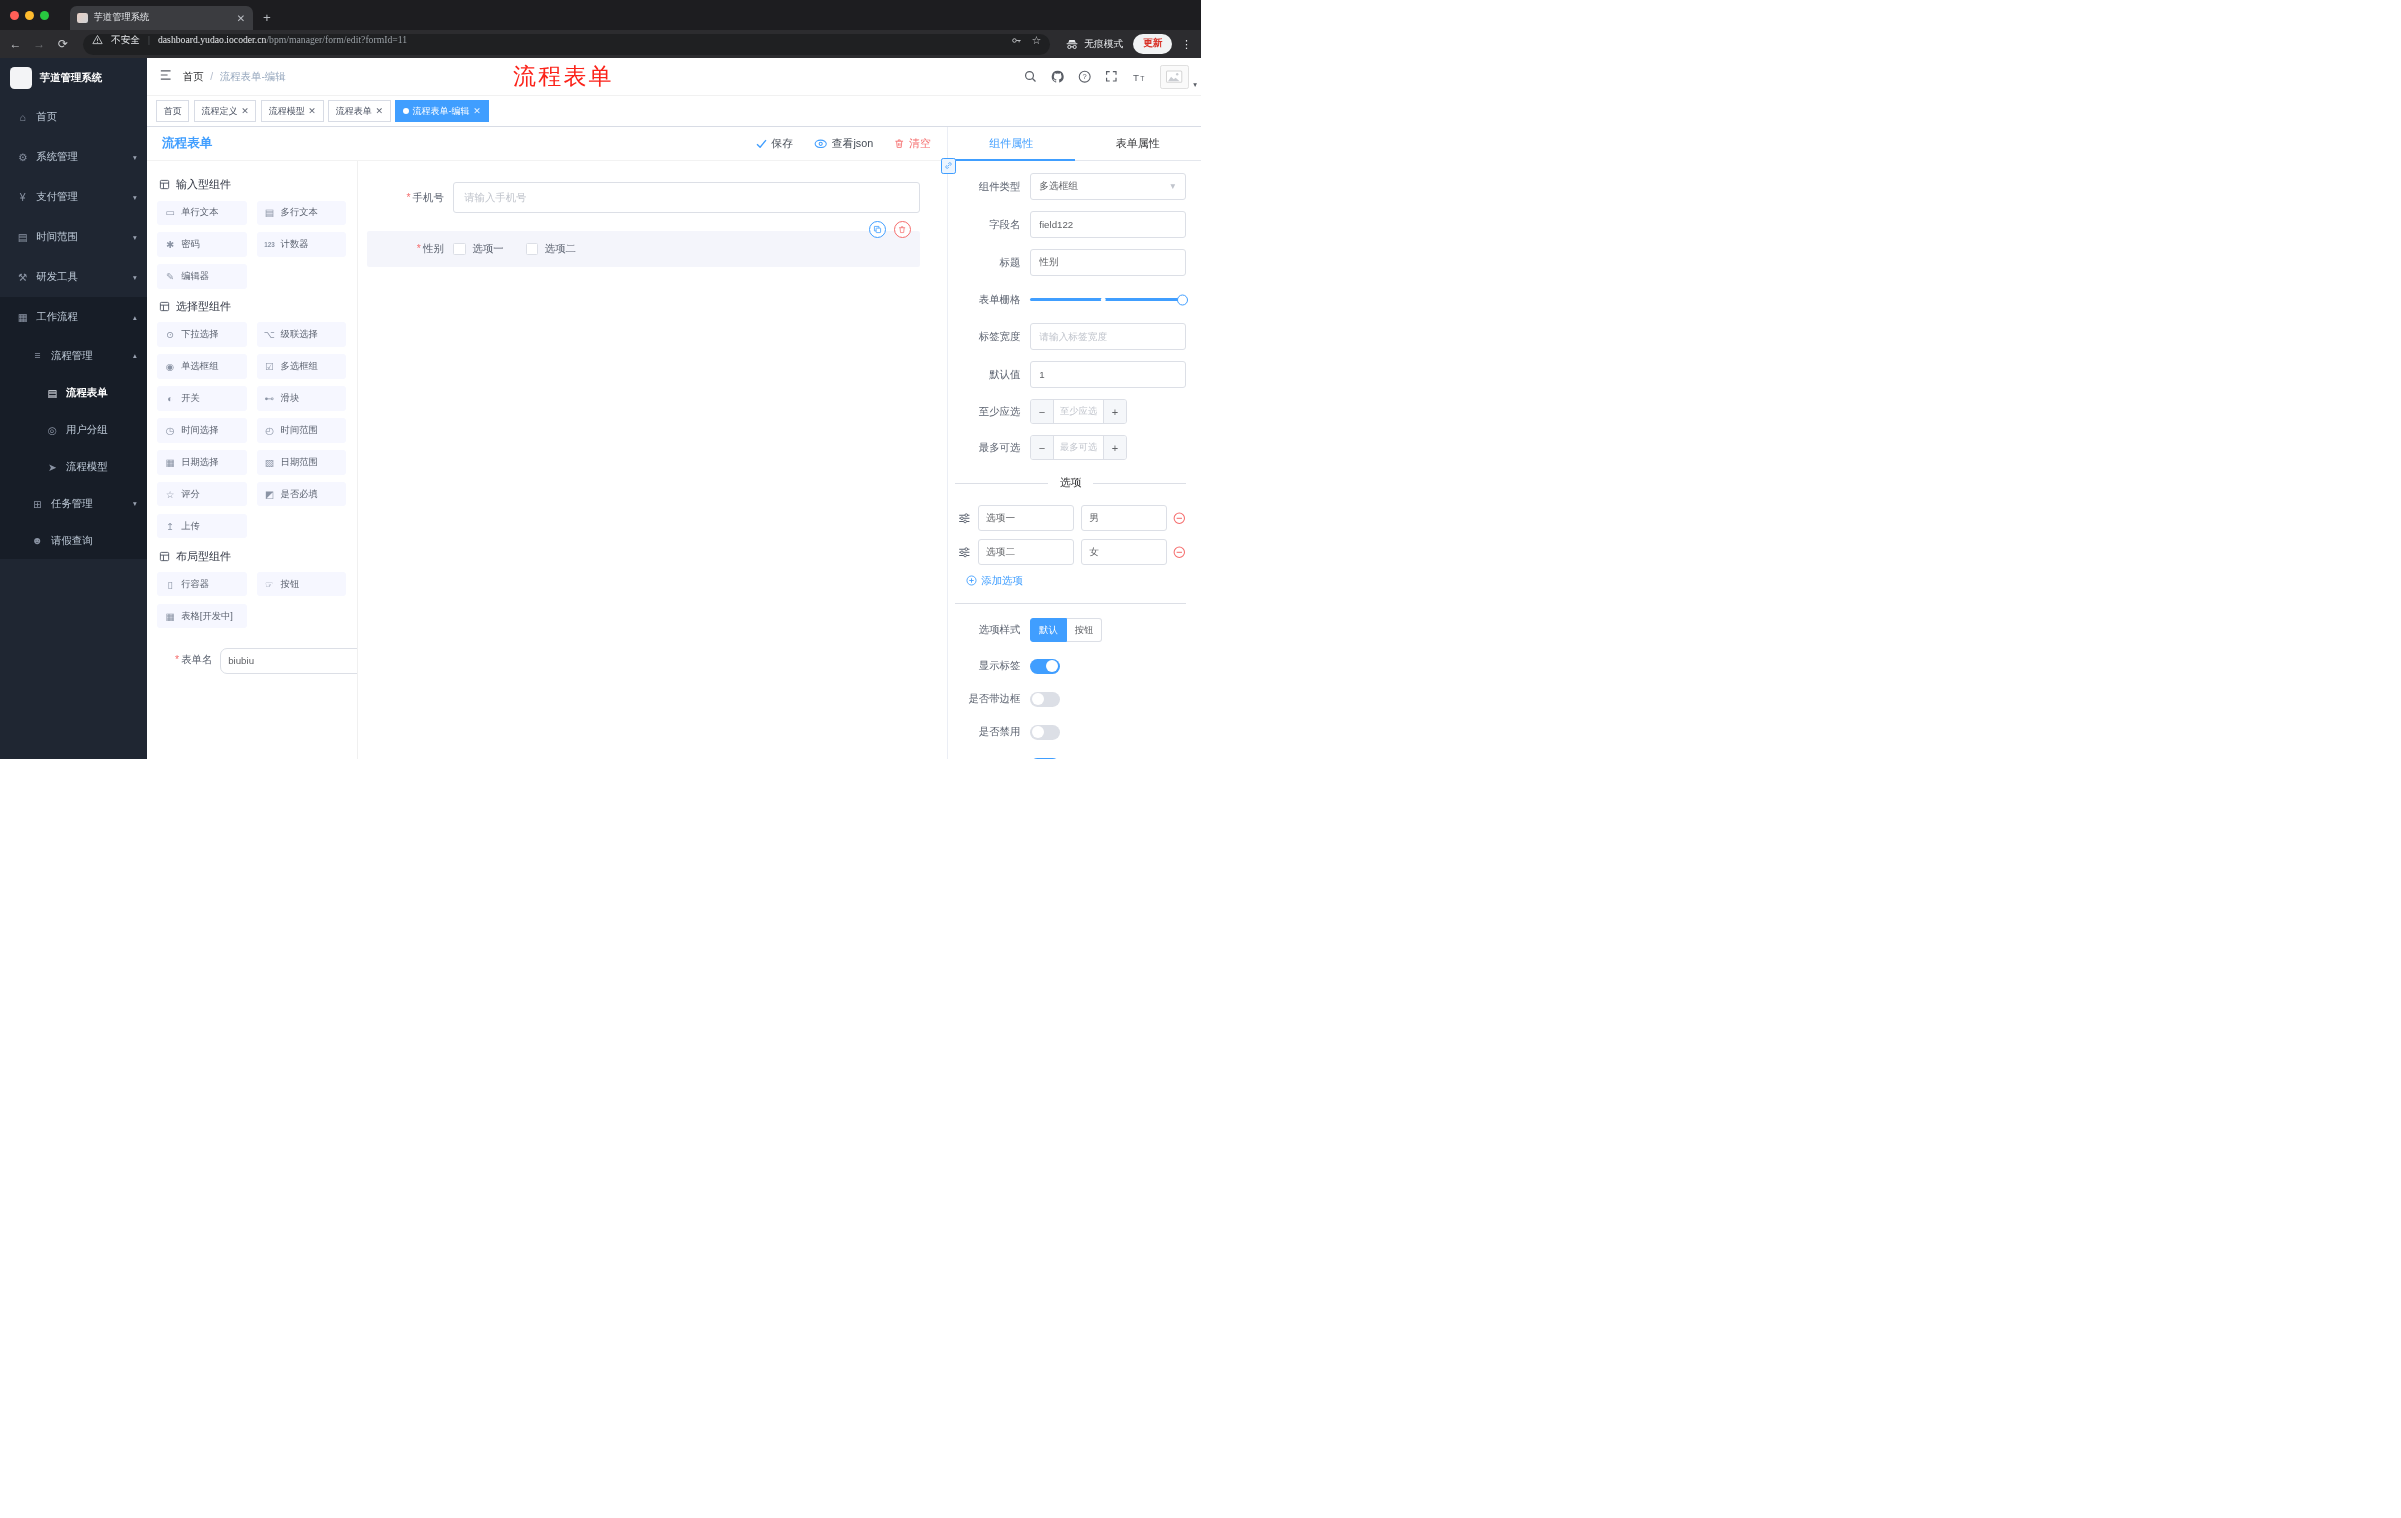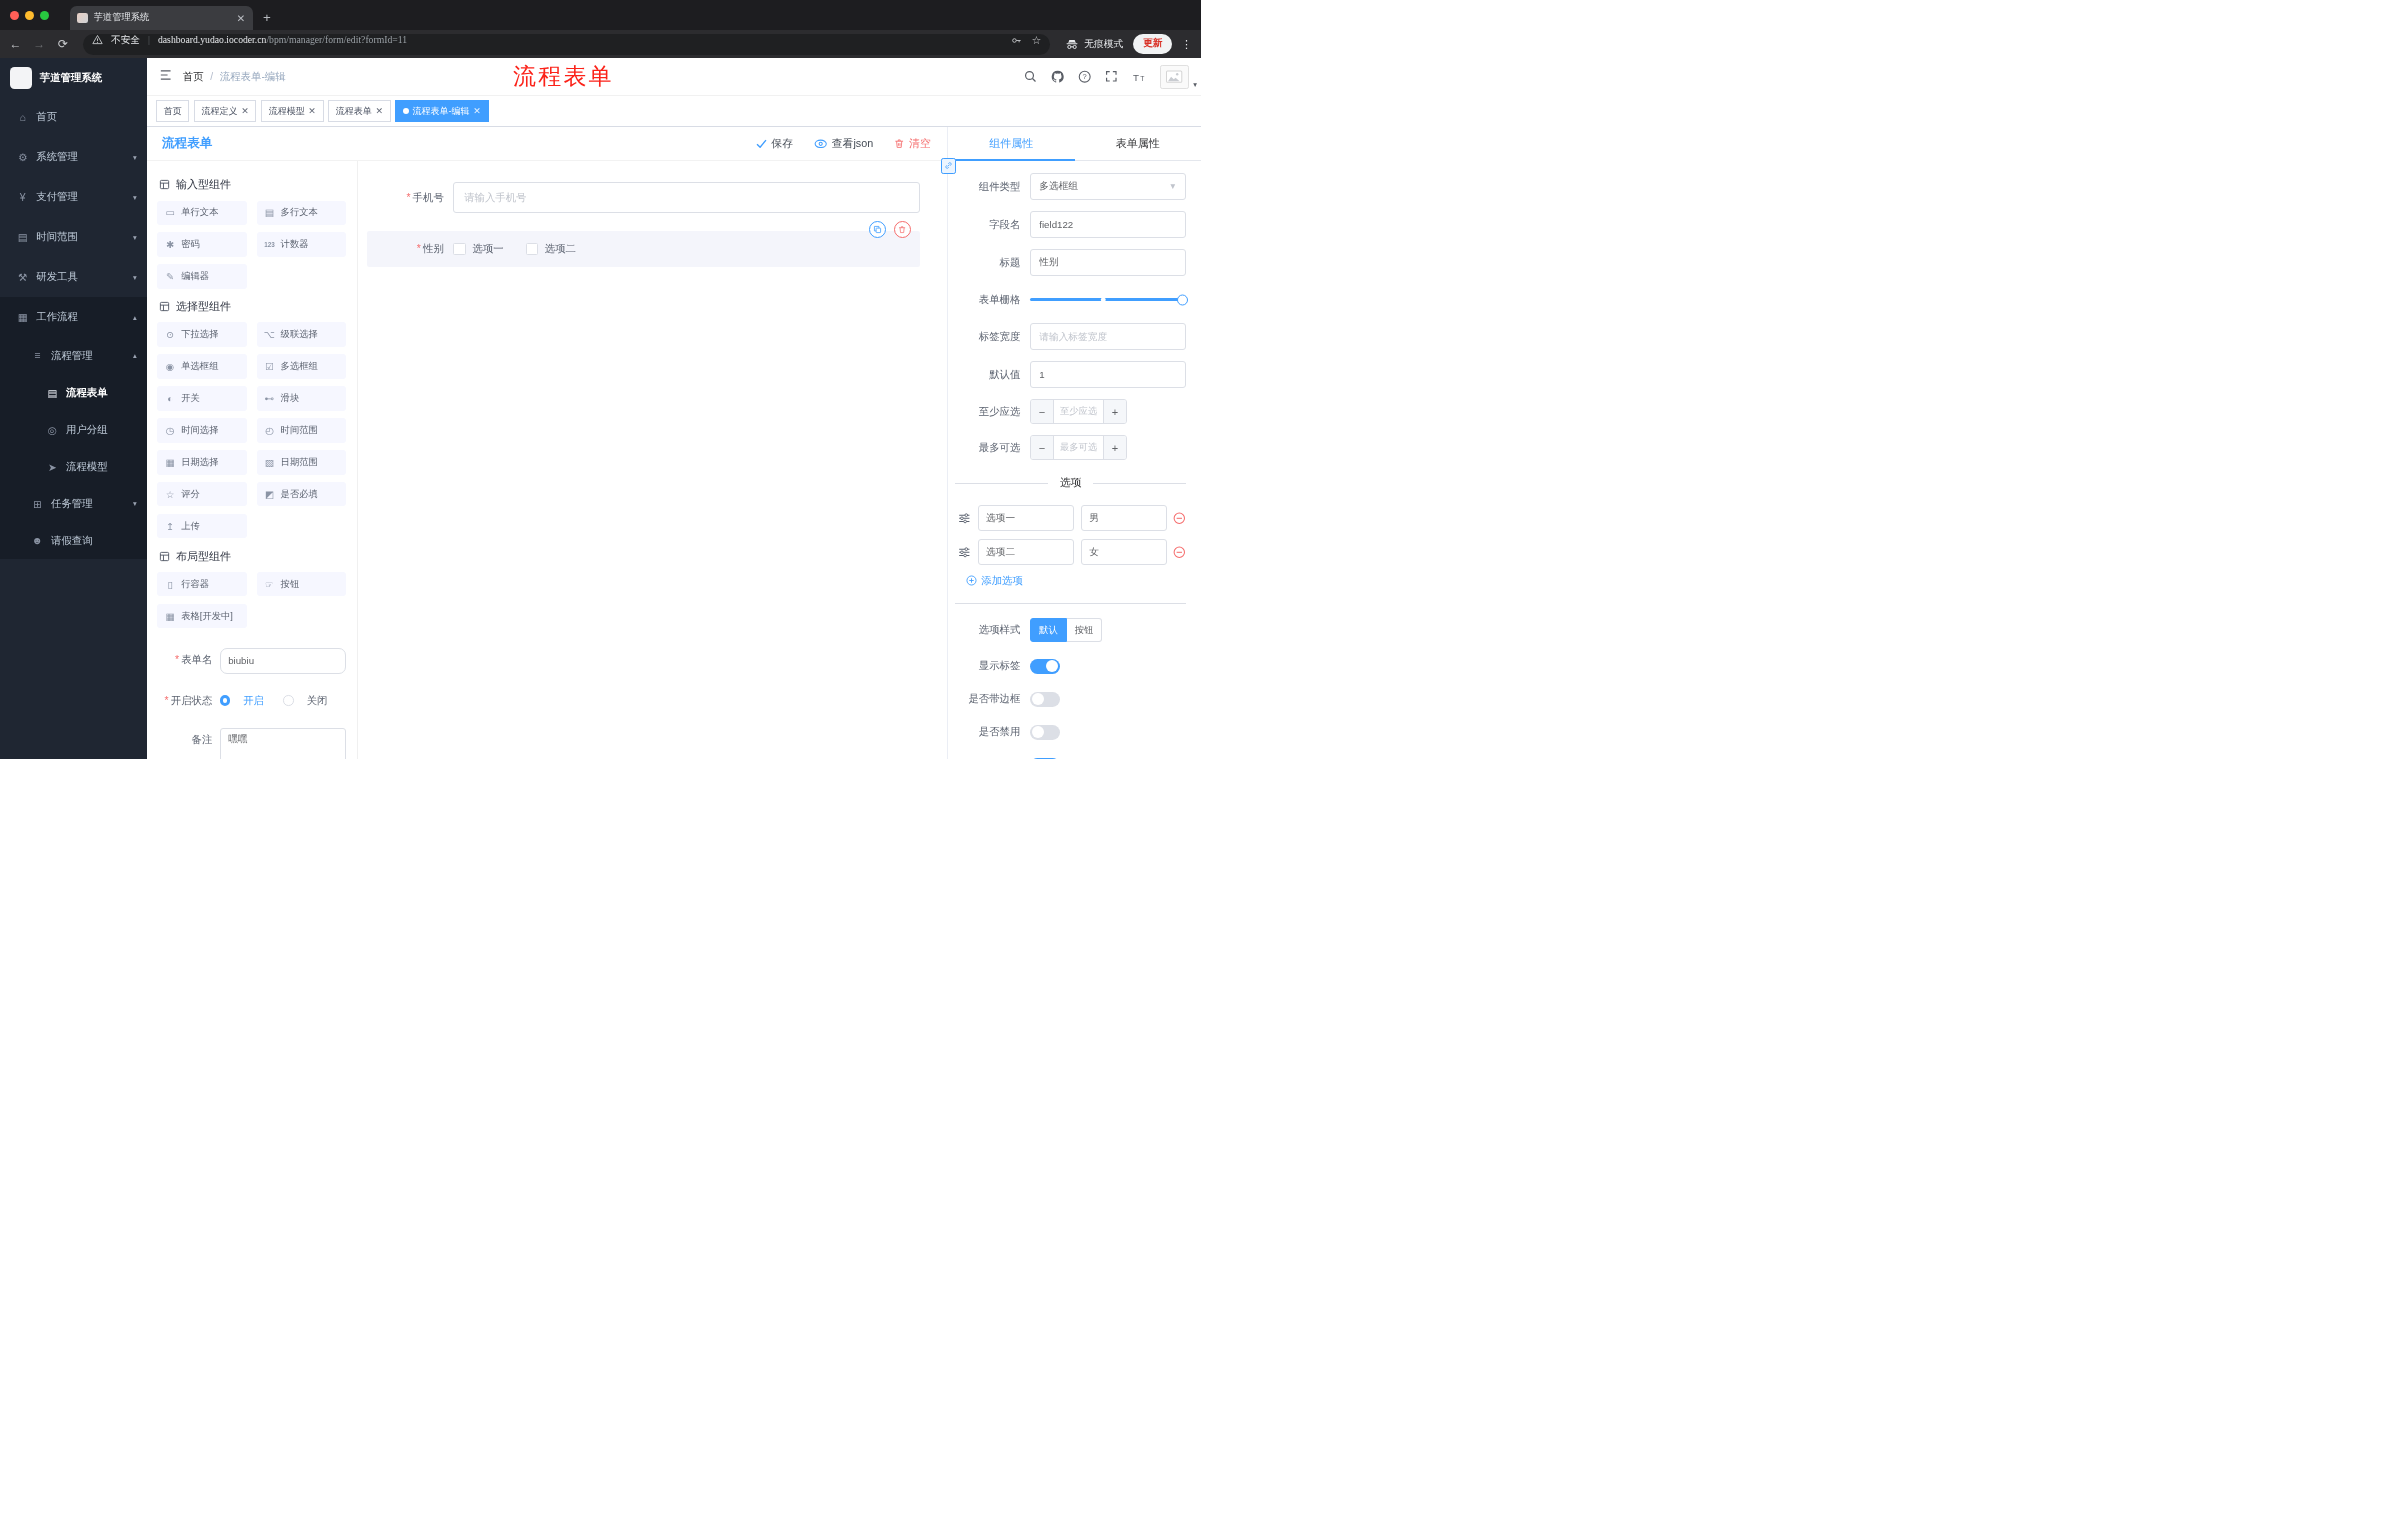--- a/index.html
+++ b/index.html
@@ -74,21 +74,21 @@
   .ws-body{flex:1;display:flex;min-height:0;}
 
   
   .palette{width:189px;border-right:0.7px solid #f0f0f0;padding:6px 10.4px 0 10.4px;flex-shrink:0;overflow:hidden;}
   .sec-title{display:flex;align-items:center;gap:6px;font-size:11px;color:#2f3441;margin:10.4px 0 8.2px 1.5px;font-weight:500;}
   .sec-title svg{color:#4a5160;}
   .pgrid{display:grid;grid-template-columns:1fr 1fr;gap:7.4px 9.7px;}
   .pitem{height:24.5px;background:#f6f7ff;border-radius:3px;display:flex;align-items:center;gap:5.2px;padding:0 6.7px;font-size:9.3px;color:#5c6370;cursor:move;white-space:nowrap;overflow:hidden;}
   .pitem .pi{color:#8b94a5;width:12px;text-align:center;font-size:9.7px;flex-shrink:0;}
   .pitem .pi.num{font-size:6.3px;font-weight:700;letter-spacing:0;}
-  .meta-form{margin-top:19.3px;display:flex;flex-direction:column;gap:15px;font-size:10.4px;}
+  .meta-form{margin-top:19.3px;display:flex;flex-direction:row;gap:15px;font-size:10.4px;}
   .mrow{display:flex;align-items:flex-start;gap:7.4px;}
   .mlabel{width:55px;text-align:right;color:#5c6370;line-height:24px;white-space:nowrap;flex-shrink:0;}
   .req::before{content:'*';color:#f56c6c;margin-right:2.2px;}
   .minput{flex:1;height:24px;border:0.7px solid #dcdfe6;border-radius:7px;padding:0 7.4px;font-size:9.7px;color:#606266;min-width:0;outline:none;background:#fff;}
   .mtextarea{flex:1;height:42px;border:0.7px solid #dcdfe6;border-radius:3px;padding:4.5px 7.4px;font-size:9.7px;color:#606266;resize:none;outline:none;font-family:inherit;}
   .radios{display:flex;gap:19.3px;align-items:center;height:24px;}
   .radio{display:flex;align-items:center;gap:13px;cursor:pointer;color:#5c6370;}
   .rdot{width:10.4px;height:10.4px;border-radius:50%;border:0.7px solid #dcdfe6;background:#fff;box-sizing:border-box;}
   .radio.sel .rdot{border:3px solid #409eff;}
   .radio.sel .rlbl{color:#409eff;}

